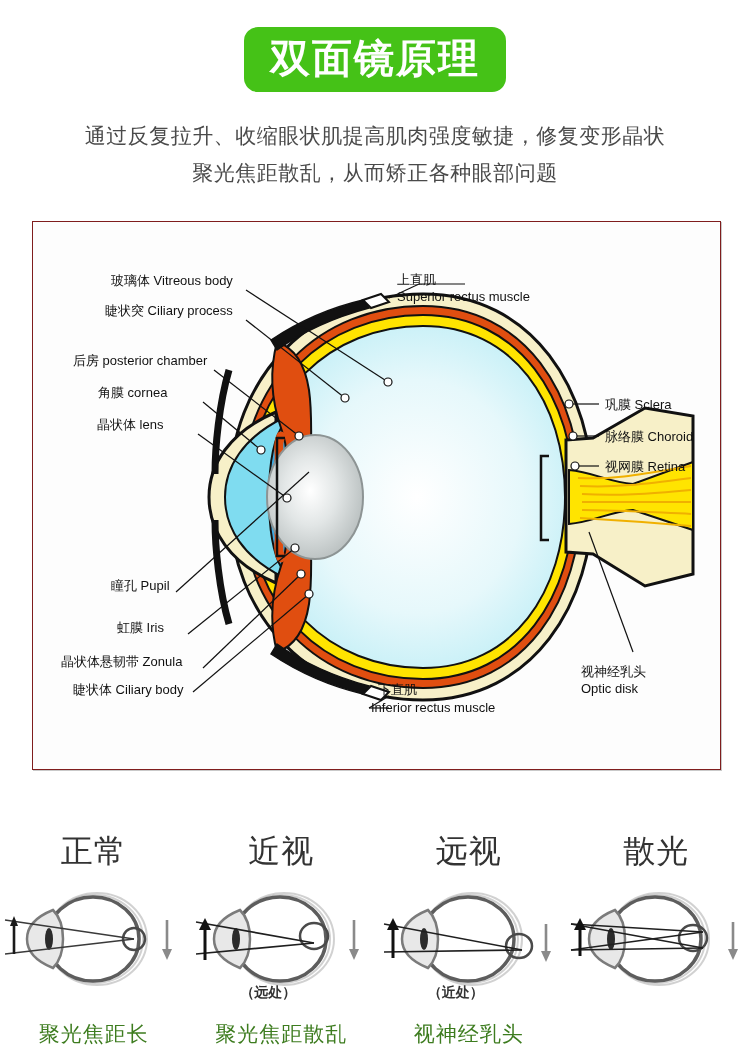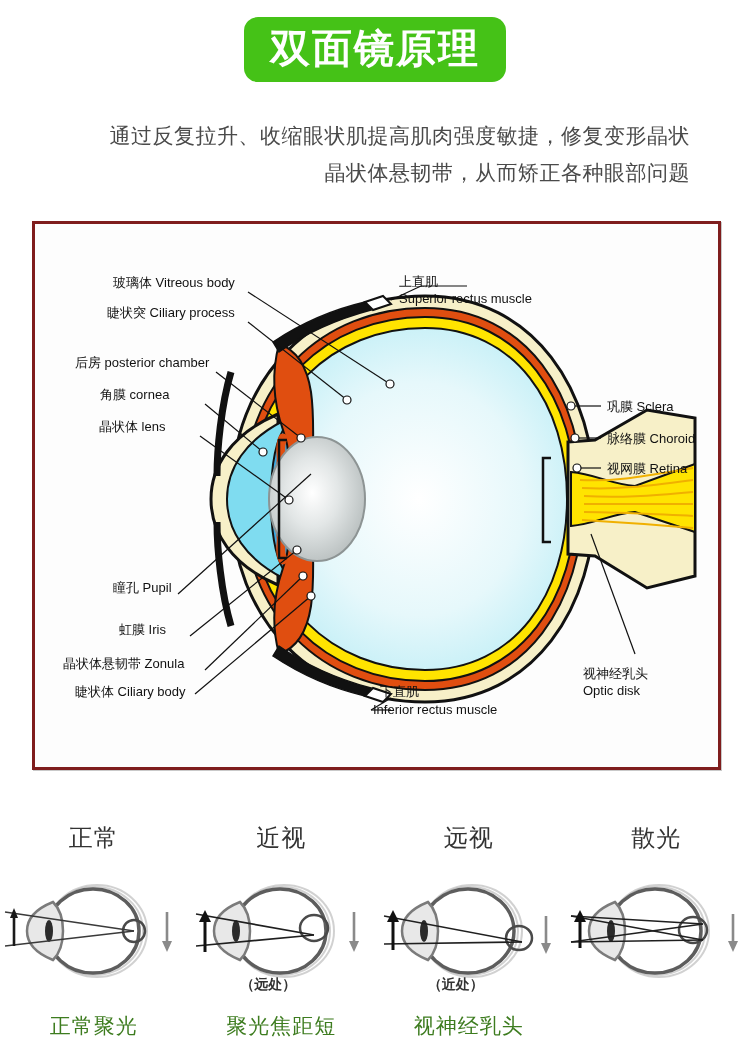--- a/index.html
+++ b/index.html
@@ -17,79 +17,79 @@
     background: #fff;
   }
 
   
   .header-wrap {
     position: absolute;
     top: 0; left: 0;
     width: 750px;
     height: 92px;
     display: flex;
-    align-items: center;
+    align-items: flex-end;
     justify-content: center;
   }
   .title-badge {
     margin-top: 6px;
     background: #45c217;
     border-radius: 14px;
     padding: 8px 26px 11px 26px;
     color: #ffffff;
     font-size: 40px;
     font-weight: bold;
     letter-spacing: 2px;
     line-height: 1.15;
     white-space: nowrap;
   }
 
   
   .desc {
     position: absolute;
     top: 118px; left: 60px;
     width: 630px;
-    text-align: right;
+    text-align: center;
     color: #4a4a4a;
     font-size: 21px;
     line-height: 1.75;
     letter-spacing: 0.5px;
   }
 
   
   .diagram-panel {
     position: absolute;
     left: 32px; top: 221px;
     width: 689px; height: 549px;
     background: #fdfdfd;
-    border: 3px solid #7f1d1d;
+    border: 1px solid #7f1d1d;
     box-shadow: 1px 1px 0 #c9c9c9;
     overflow: hidden;
   }
   .diagram-svg { display: block; width: 689px; height: 549px; }
 
   
   .compare-row {
     position: absolute;
     left: 0; top: 800px;
     width: 750px; height: 264px;
     display: flex;
   }
   .compare-col {
     flex: 1 1 25%;
     position: relative;
     display: flex;
     flex-direction: column;
     align-items: center;
   }
   .col-title {
-    font-size: 24px;
+    font-size: 32px;
     color: #333333;
     letter-spacing: 1px;
-    margin-top: 22px;
+    margin-top: 30px;
     height: 34px;
   }
   .eye-mini-wrap {
     margin-top: 16px;
     width: 186px;
     height: 118px;
     position: relative;
   }
   .eye-mini { display: block; width: 186px; height: 118px; }
   .note {
@@ -114,21 +114,21 @@
 <body>
 
 <div class="page">
 
   <div class="header-wrap">
     <div class="title-badge" style="background: rgb(69, 194, 23);">双面镜原理</div>
   </div>
 
   <div class="desc">
     <div>通过反复拉升、收缩眼状肌提高肌肉强度敏捷，修复变形晶状</div>
-    <div>晶状体悬韧带，从而矫正各种眼部问题</div>
+    <div>聚光焦距散乱，从而矫正各种眼部问题</div>
   </div>
 
   <div class="diagram-panel">
     <svg class="diagram-svg" viewBox="0 0 689 549">
       <defs>
         <radialGradient id="vitGrad" cx="52%" cy="50%" r="62%">
           <stop offset="0%" stop-color="#ffffff"></stop>
           <stop offset="55%" stop-color="#e6f8fb"></stop>
           <stop offset="100%" stop-color="#b8ecf5"></stop>
         </radialGradient>
@@ -297,21 +297,21 @@
           <g stroke="#1a1a1a" stroke-width="2.6">
             <line x1="13" y1="74" x2="13" y2="42"></line>
             <polygon points="13,36 9,46 17,46" fill="#1a1a1a" stroke="none"></polygon>
           </g>
           <g stroke="#8a8a8a" stroke-width="2.6">
             <line x1="166" y1="40" x2="166" y2="72"></line>
             <polygon points="166,80 161,69 171,69" fill="#8a8a8a" stroke="none"></polygon>
           </g>
         </svg>
       </div>
-      <div class="col-caption" style="color: rgb(61, 124, 31);">正常聚光</div>
+      <div class="col-caption" style="color: rgb(61, 124, 31);">聚光焦距长</div>
     </div>
 
     <div class="compare-col">
       <div class="col-title">近视</div>
       <div class="eye-mini-wrap">
         <svg class="eye-mini" viewBox="0 0 186 118">
           <g fill="none" stroke="#9a9a9a" stroke-width="2">
             <ellipse cx="96" cy="59" rx="50" ry="46" opacity=".45"></ellipse>
             <ellipse cx="94" cy="59" rx="48" ry="44" opacity=".45"></ellipse>
           </g>
@@ -328,21 +328,21 @@
             <line x1="17" y1="80" x2="17" y2="46"></line>
             <polygon points="17,38 11,50 23,50" fill="#111" stroke="none"></polygon>
           </g>
           <g stroke="#8a8a8a" stroke-width="2.6">
             <line x1="166" y1="40" x2="166" y2="72"></line>
             <polygon points="166,80 161,69 171,69" fill="#8a8a8a" stroke="none"></polygon>
           </g>
         </svg>
         <div class="note">（远处）</div>
       </div>
-      <div class="col-caption" style="color: rgb(61, 124, 31);">聚光焦距短</div>
+      <div class="col-caption" style="color: rgb(61, 124, 31);">聚光焦距散乱</div>
     </div>
 
     <div class="compare-col">
       <div class="col-title">远视</div>
       <div class="eye-mini-wrap">
         <svg class="eye-mini" viewBox="0 0 186 118">
           <g fill="none" stroke="#9a9a9a" stroke-width="2">
             <ellipse cx="96" cy="59" rx="50" ry="46" opacity=".45"></ellipse>
             <ellipse cx="94" cy="59" rx="48" ry="44" opacity=".45"></ellipse>
           </g>

